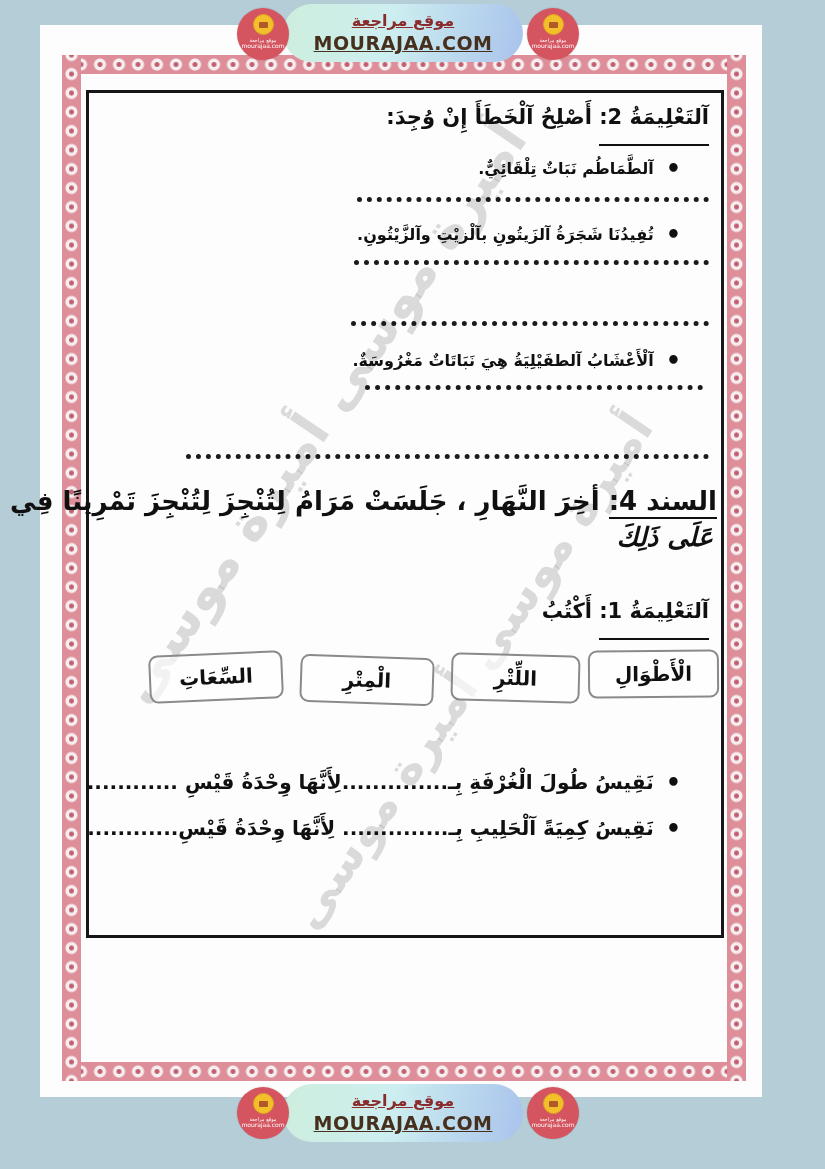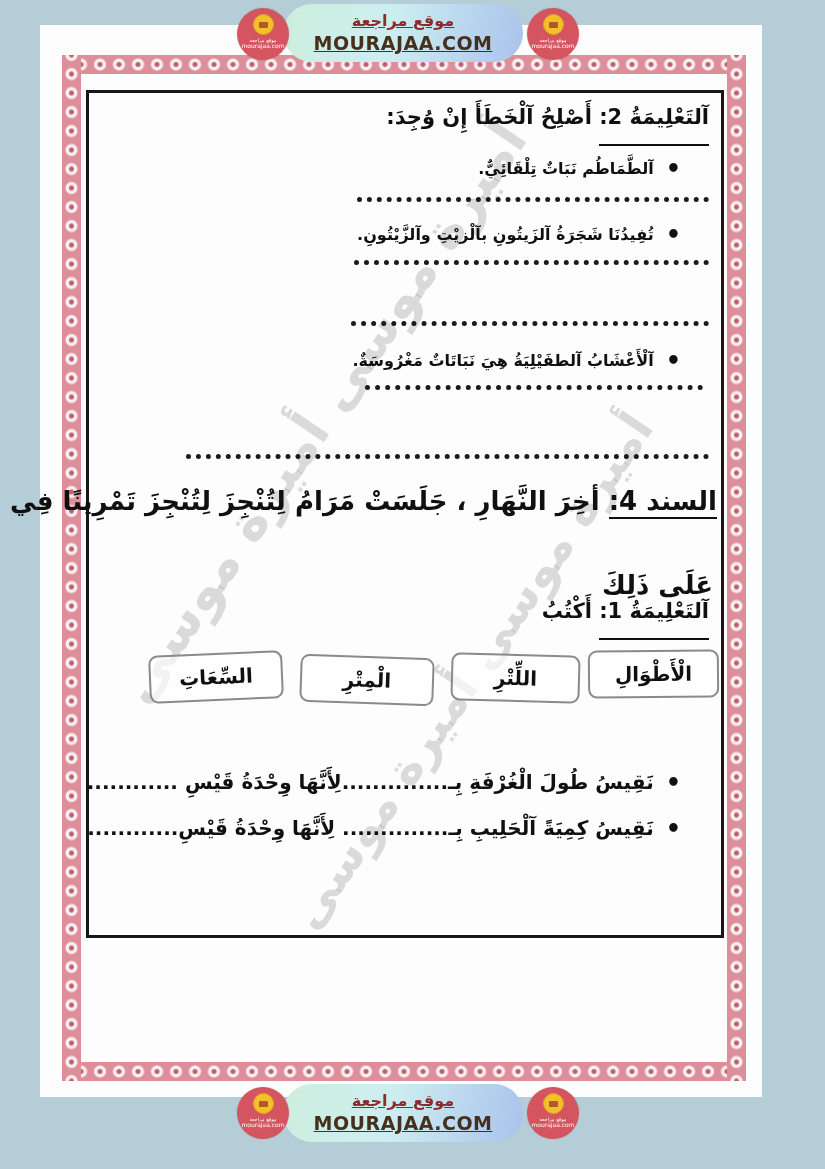--- a/index.html
+++ b/index.html
@@ -115,21 +115,21 @@
 
     <div class="ar bullet abs" style="top:250px;right:40px;">آلْأَعْشَابُ آلطفَيْلِيَةُ هِيَ نَبَاتَاتٌ مَغْرُوسَةٌ.</div>
     <div class="dots abs" style="top:292px;right:18px;width:338px;"></div>
 
     <div class="dots abs" style="top:361px;right:12px;width:523px;"></div>
 
     <div class="ar sanad abs" style="top:388px;right:4px;">
       <span class="lbl">السند 4:</span>
       <span>أخِرَ النَّهَارِ ، جَلَسَتْ مَرَامُ لِتُنْجِزَ لِتُنْجِزَ تَمْرِينًا فِي الفِيزِيَاءِ.أُسَاعِدُهَا</span>
     </div>
-    <div class="ar sanad abs" style="top:472px;right:8px;">عَلَى ذَلِكَ</div>
+    <div class="ar sanad abs" style="top:424px;right:8px;font-style:italic;">عَلَى ذَلِكَ</div>
 
     <div class="ar heading abs" style="top:502px;right:12px;">
       <span class="lbl">آلتَعْلِيمَةُ 1:</span>
       <span>أَكْتُبُ</span>
     </div>
 
     <div class="wbox" style="right:2px;top:557px;width:127px;transform:rotate(-0.5deg);">الْأَطْوَالِ</div>
     <div class="wbox" style="left:362px;top:561px;width:125px;transform:rotate(1.5deg);">اللِّتْرِ</div>
     <div class="wbox" style="left:211px;top:563px;width:130px;transform:rotate(2deg);">الْمِتْرِ</div>
     <div class="wbox" style="left:60px;top:560px;width:130px;transform:rotate(-2.5deg);">السِّعَاتِ</div>

